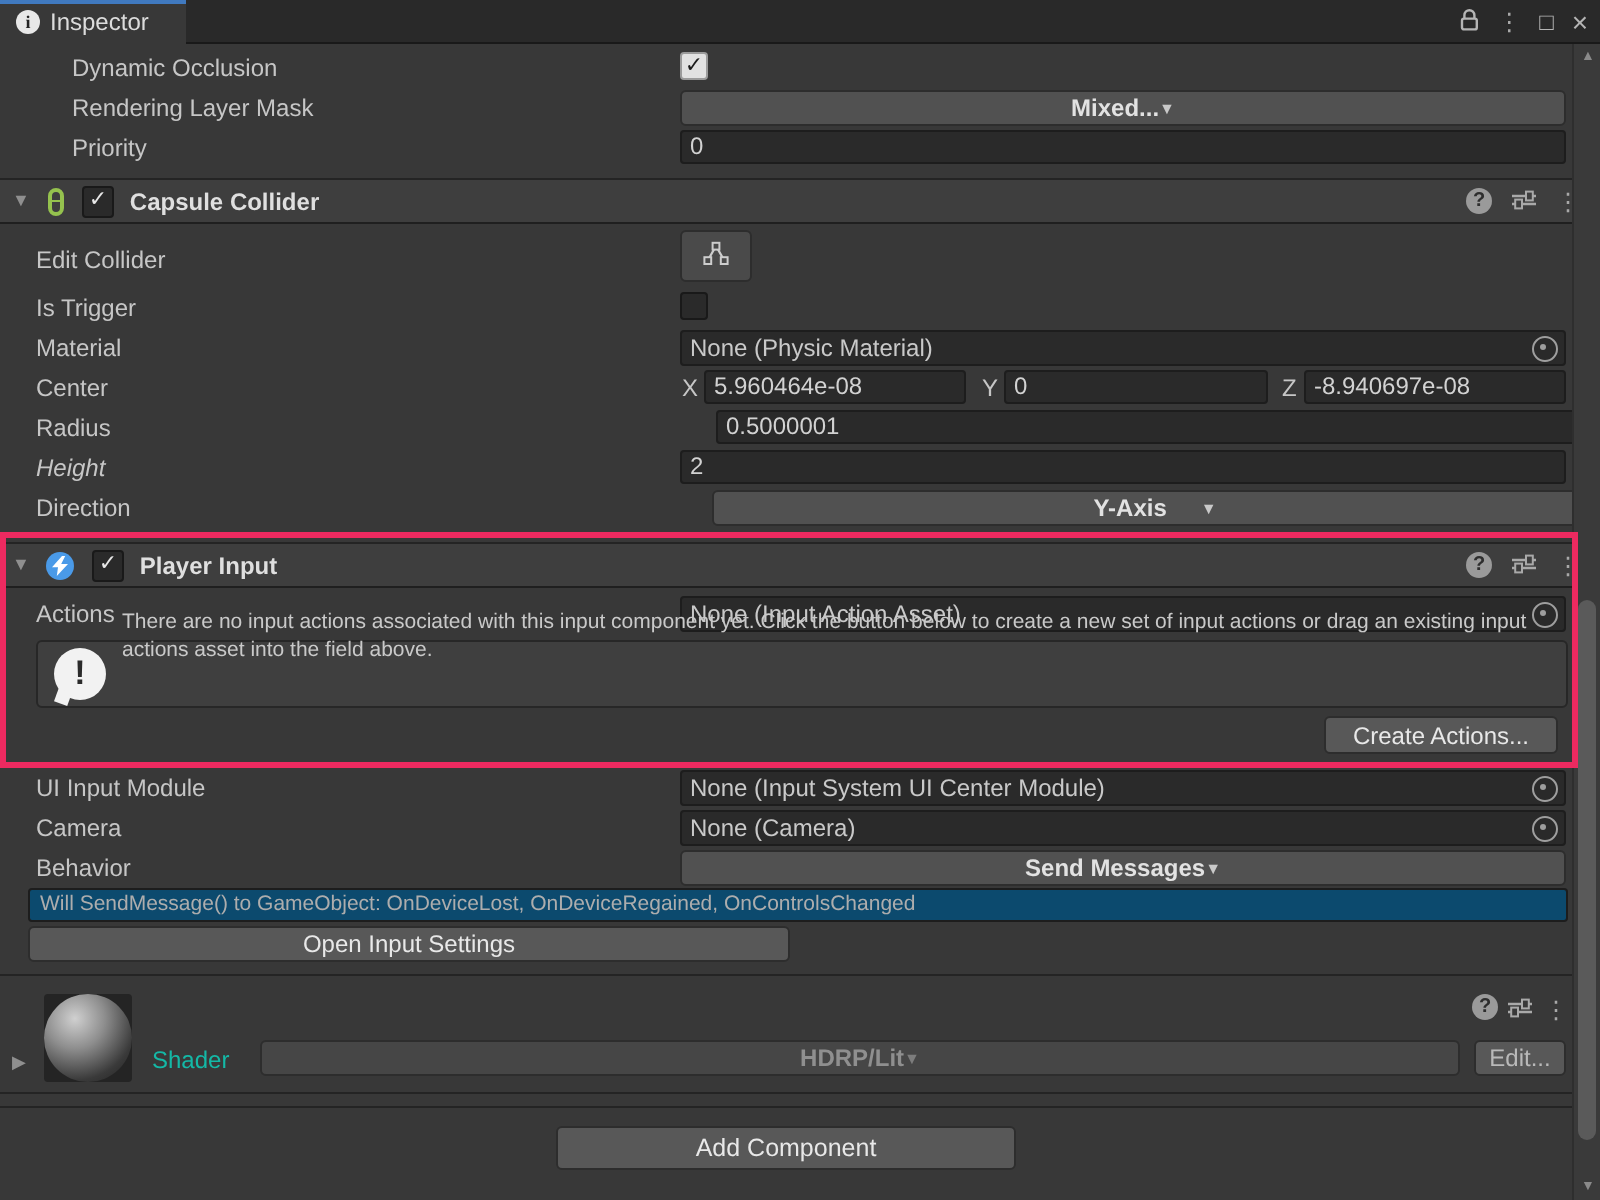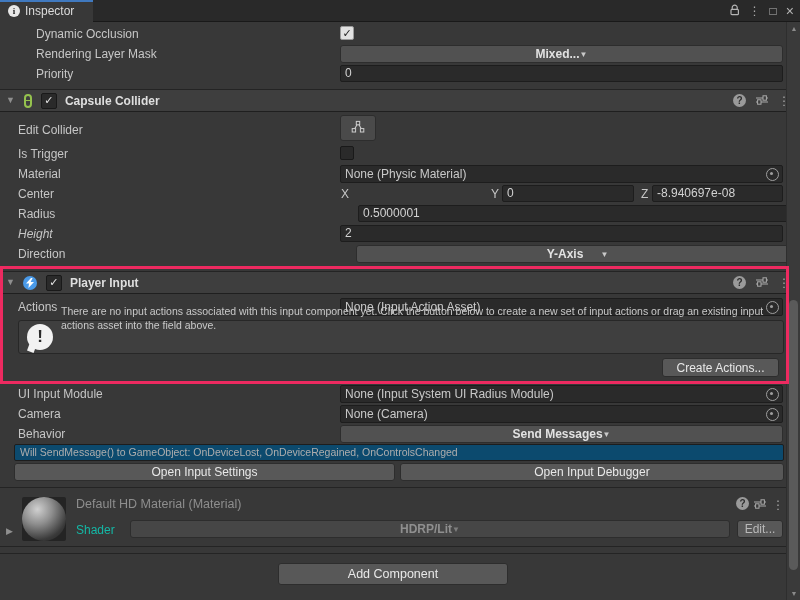--- a/index.html
+++ b/index.html
@@ -154,20 +154,21 @@
   <div class="abs cb" style="left:340px;top:146px;"></div>
 
   <div class="abs lbl" style="left:18px;top:165px;">Material</div>
   <div class="abs obj" style="left:340px;top:165px;width:443px;height:18px;">
     <span>None (Physic Material)</span>
     <span class="picker"></span>
   </div>
 
   <div class="abs lbl" style="left:18px;top:185px;">Center</div>
   <div class="abs lbl" style="left:341px;top:185px;">X</div>
+  <div class="abs fld" style="left:352px;top:185px;width:131px;height:17px;">5.960464e-08</div>
   <div class="abs lbl" style="left:491px;top:185px;">Y</div>
   <div class="abs fld" style="left:502px;top:185px;width:132px;height:17px;">0</div>
   <div class="abs lbl" style="left:641px;top:185px;">Z</div>
   <div class="abs fld" style="left:652px;top:185px;width:131px;height:17px;">-8.940697e-08</div>
 
   <div class="abs lbl" style="left:18px;top:205px;">Radius</div>
   <div class="abs fld" style="left:358px;top:205px;width:443px;height:17px;">0.5000001</div>
 
   <div class="abs lbl" style="left:18px;top:225px;font-style:italic;">Height</div>
   <div class="abs fld" style="left:340px;top:225px;width:443px;height:17px;">2</div>
@@ -205,47 +206,45 @@
   </div>
 
   <div class="abs helpbox" style="left:18px;top:320px;width:766px;height:34px;"></div>
   <div class="warn-ic" style="left:27px;top:324px;">!</div>
   <div class="abs helptext" style="left:61px;top:305px;width:714px;">There are no input actions associated with this input component yet. Click the button below to create a new set of input actions or drag an existing input actions asset into the field above.</div>
 
   <div class="abs btn" style="left:662px;top:358px;width:117px;height:19px;line-height:18px;">Create Actions...</div>
 
   <div class="abs lbl" style="left:18px;top:385px;">UI Input Module</div>
   <div class="abs obj" style="left:340px;top:385px;width:443px;height:18px;">
-    <span>None (Input System UI Radius Module)</span>
+    <span>None (Input System UI Center Module)</span>
     <span class="picker"></span>
   </div>
 
   <div class="abs lbl" style="left:18px;top:405px;">Camera</div>
   <div class="abs obj" style="left:340px;top:405px;width:443px;height:18px;">
     <span>None (Camera)</span>
     <span class="picker"></span>
   </div>
 
   <div class="abs lbl" style="left:18px;top:425px;">Behavior</div>
   <div class="abs dd" style="left:340px;top:425px;width:443px;height:18px;">
     <span>Send Messages</span>
     <span class="arr">▼</span>
   </div>
 
   <div class="abs infobox" style="left:14px;top:444px;width:770px;height:17px;">Will SendMessage() to GameObject: OnDeviceLost, OnDeviceRegained, OnControlsChanged</div>
 
   <div class="abs btn" style="left:14px;top:463px;width:381px;height:18px;line-height:17px;">Open Input Settings</div>
-  <div class="abs btn" style="left:400px;top:463px;width:384px;height:18px;line-height:17px;">Open Input Debugger</div>
 
   <div class="sep" style="top:487px;"></div>
 
   <div class="abs thumb" style="left:22px;top:497px;width:44px;height:44px;">
     <div class="sphere"></div>
   </div>
-  <div class="abs mat-title" style="left:76px;top:497px;">Default HD Material (Material)</div>
   <span class="qmark abs" style="left:736px;top:497px;">?</span>
   <span class="hicon abs" style="left:753px;top:498px;">
     <svg width="14" height="12" viewBox="0 0 14 12">
         <path d="M1 4 H13 M1 8 H13" stroke="#a9a9a9" stroke-width="1.2"></path>
         <rect x="8" y="1.8" width="3.4" height="4.4" fill="#383838" stroke="#a9a9a9"></rect>
         <rect x="2.6" y="5.8" width="3.4" height="4.4" fill="#383838" stroke="#a9a9a9"></rect>
       </svg>
   </span>
   <span class="kebab abs" style="left:772px;top:498px;">⋮</span>
 

